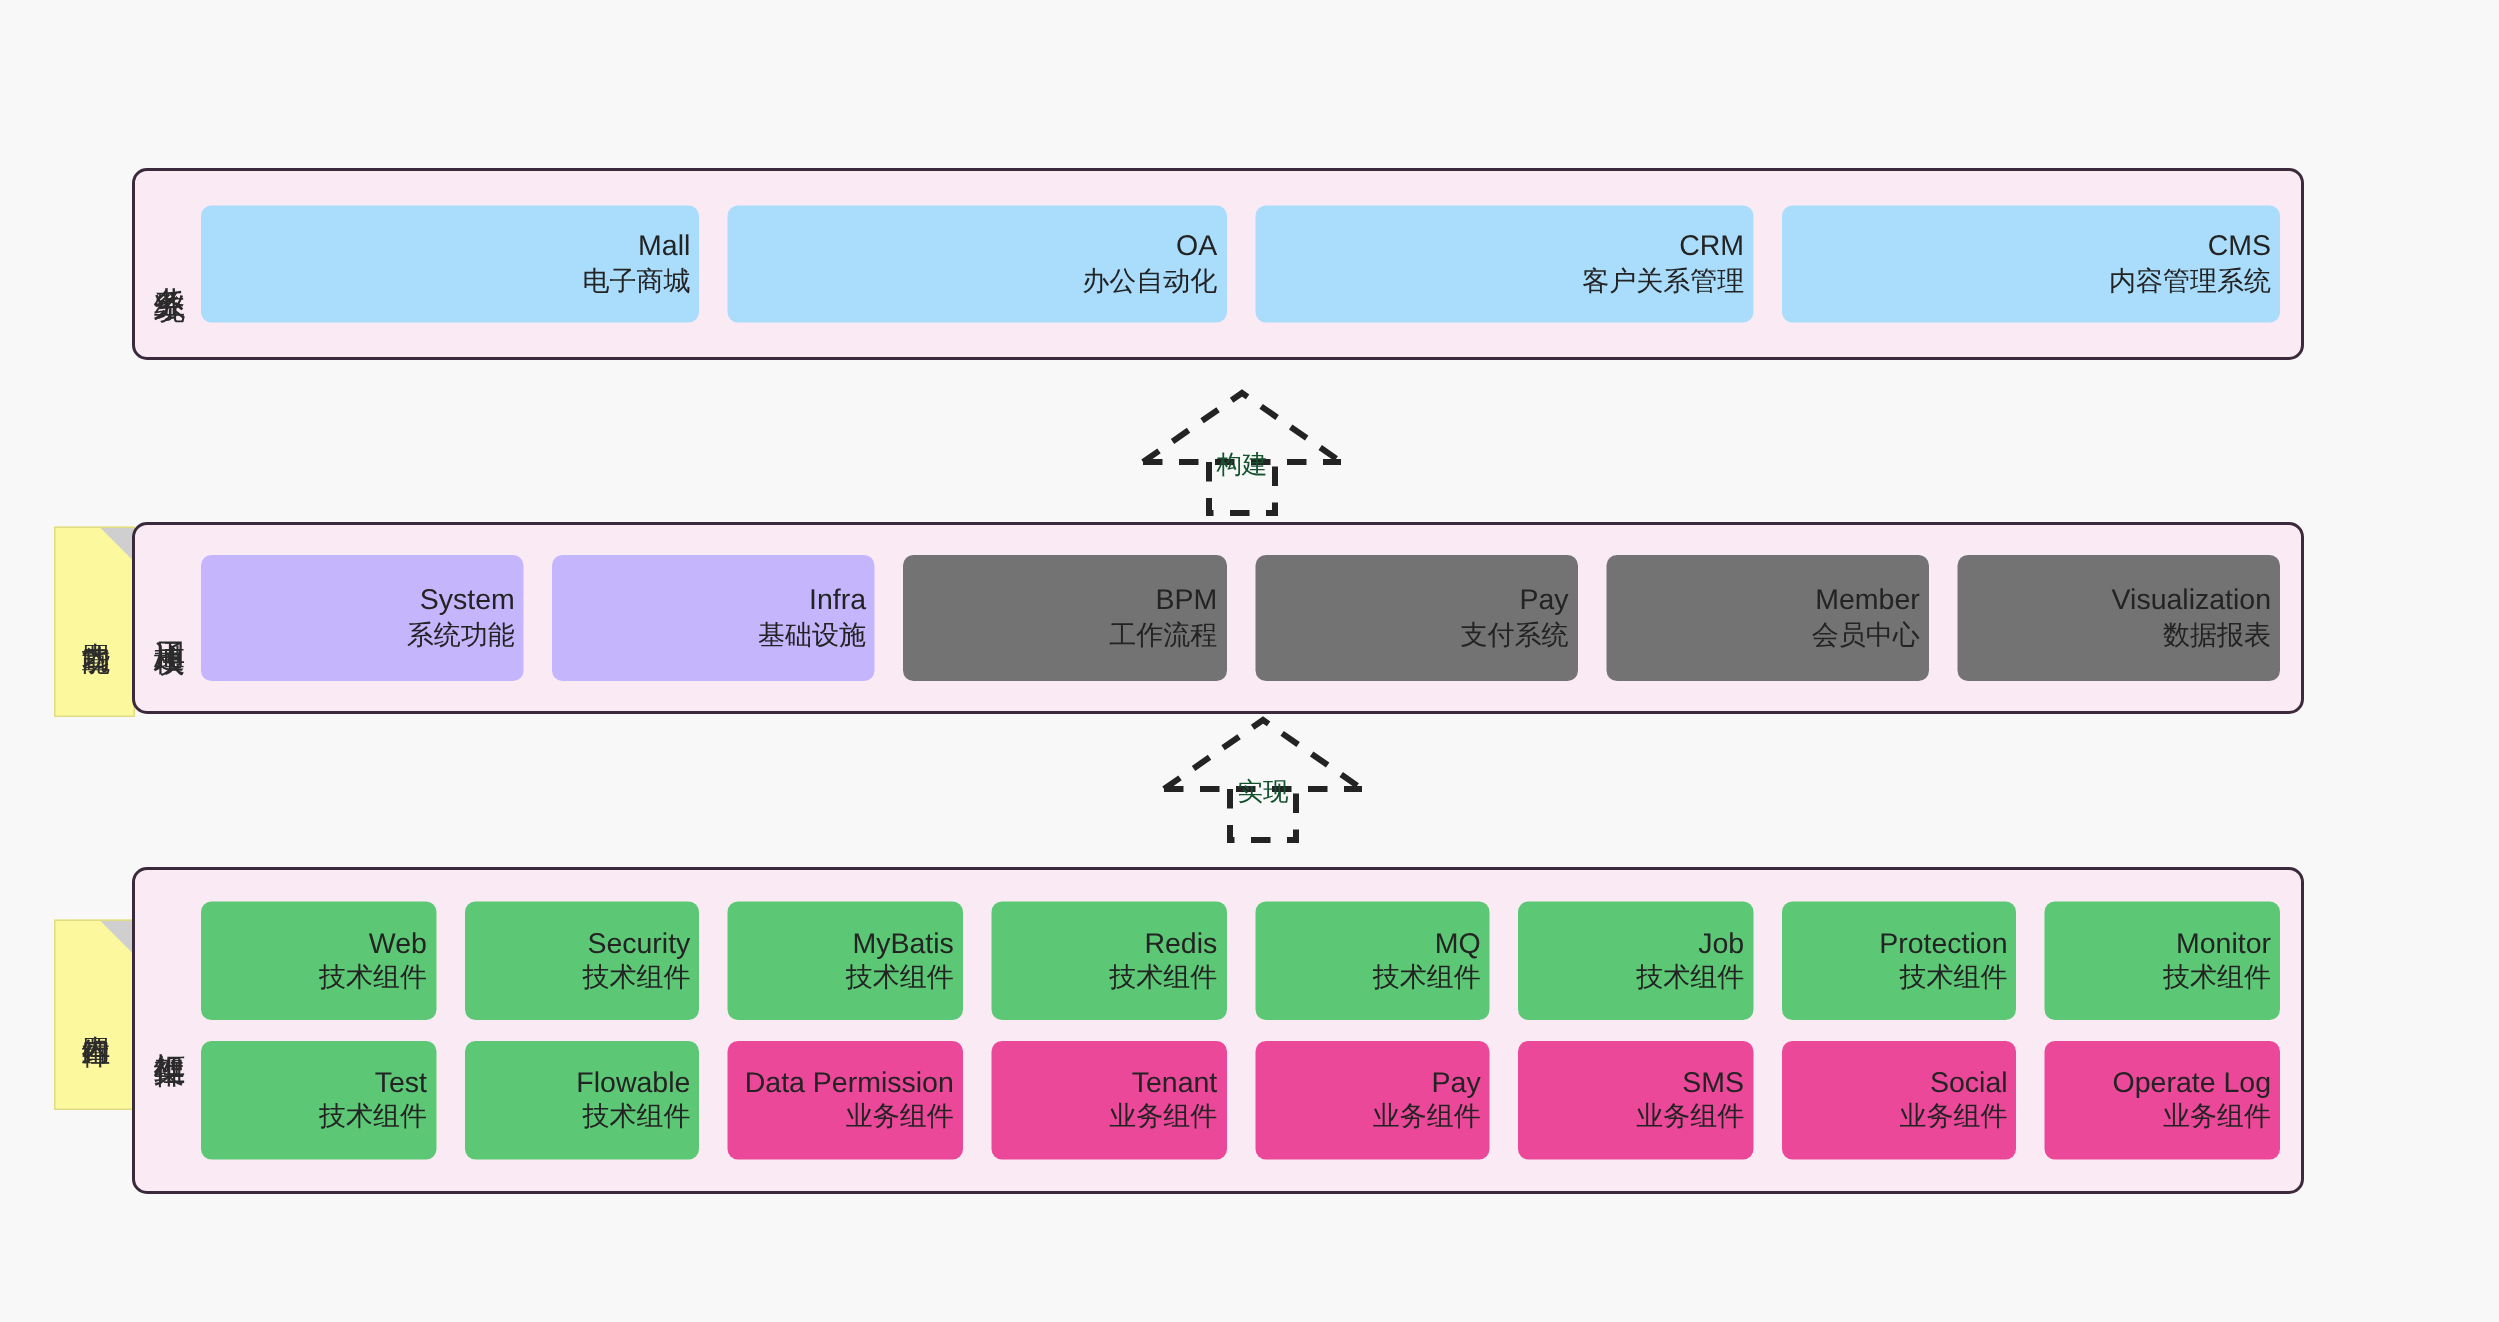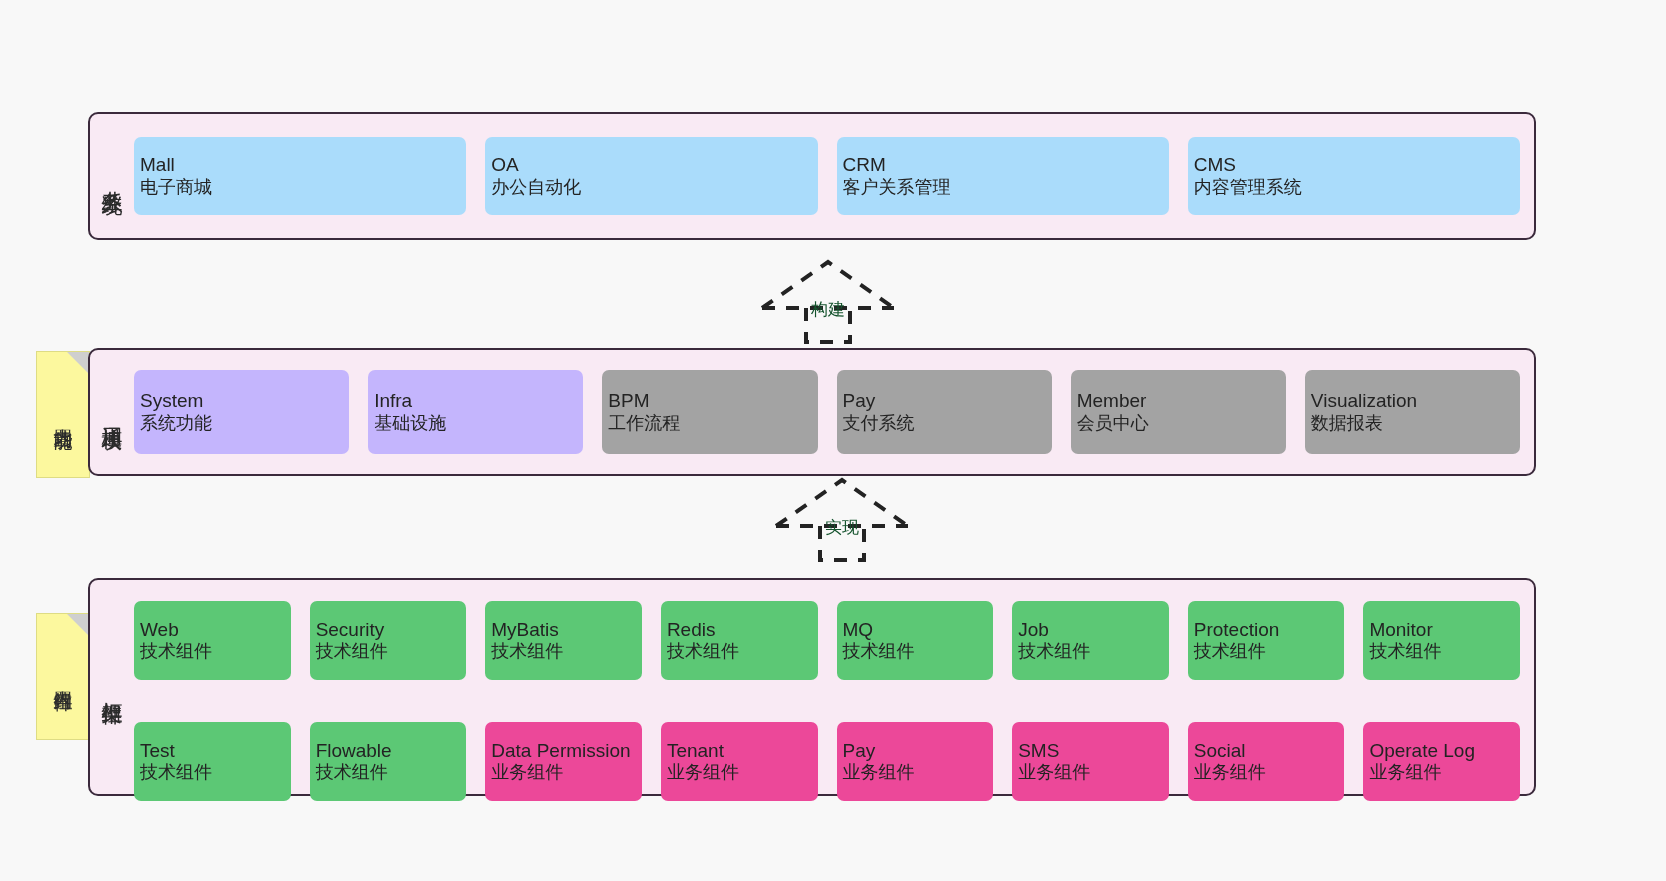--- a/index.html
+++ b/index.html
@@ -47,37 +47,37 @@
     gap: 19px;
     align-items: stretch;
   }
 
   
   .box {
     flex: 1 1 0;
     border-radius: 7px;
     display: flex;
     flex-direction: column;
-    align-items: flex-start;
+    align-items: flex-end;
     justify-content: center;
     text-align: center;
     color: #232323;
     line-height: 1.22;
     padding: 4px 6px;
   }
   .box .en { font-size: 19px; }
   .box .cn { font-size: 18px; }
 
   .h-business { height: 78px; }
   .h-module   { height: 84px; }
-  .h-comp     { height: 79px; margin-top: 28px; }
+  .h-comp     { height: 79px; }
 
   .c-blue      { background: #aadcfb; }
   .c-red       { background: #c4b5fd; }
-  .c-pink      { background: #a3a3a3; }
+  .c-pink      { background: #737373; }
   .c-green     { background: #5cc875; }
   .c-greenlite { background: #ec4899; }
 
   
   .note {
     position: absolute;
     width: 54px;
     background: #fcf89e;
     border: 1px solid #dedc84;
     display: flex;

